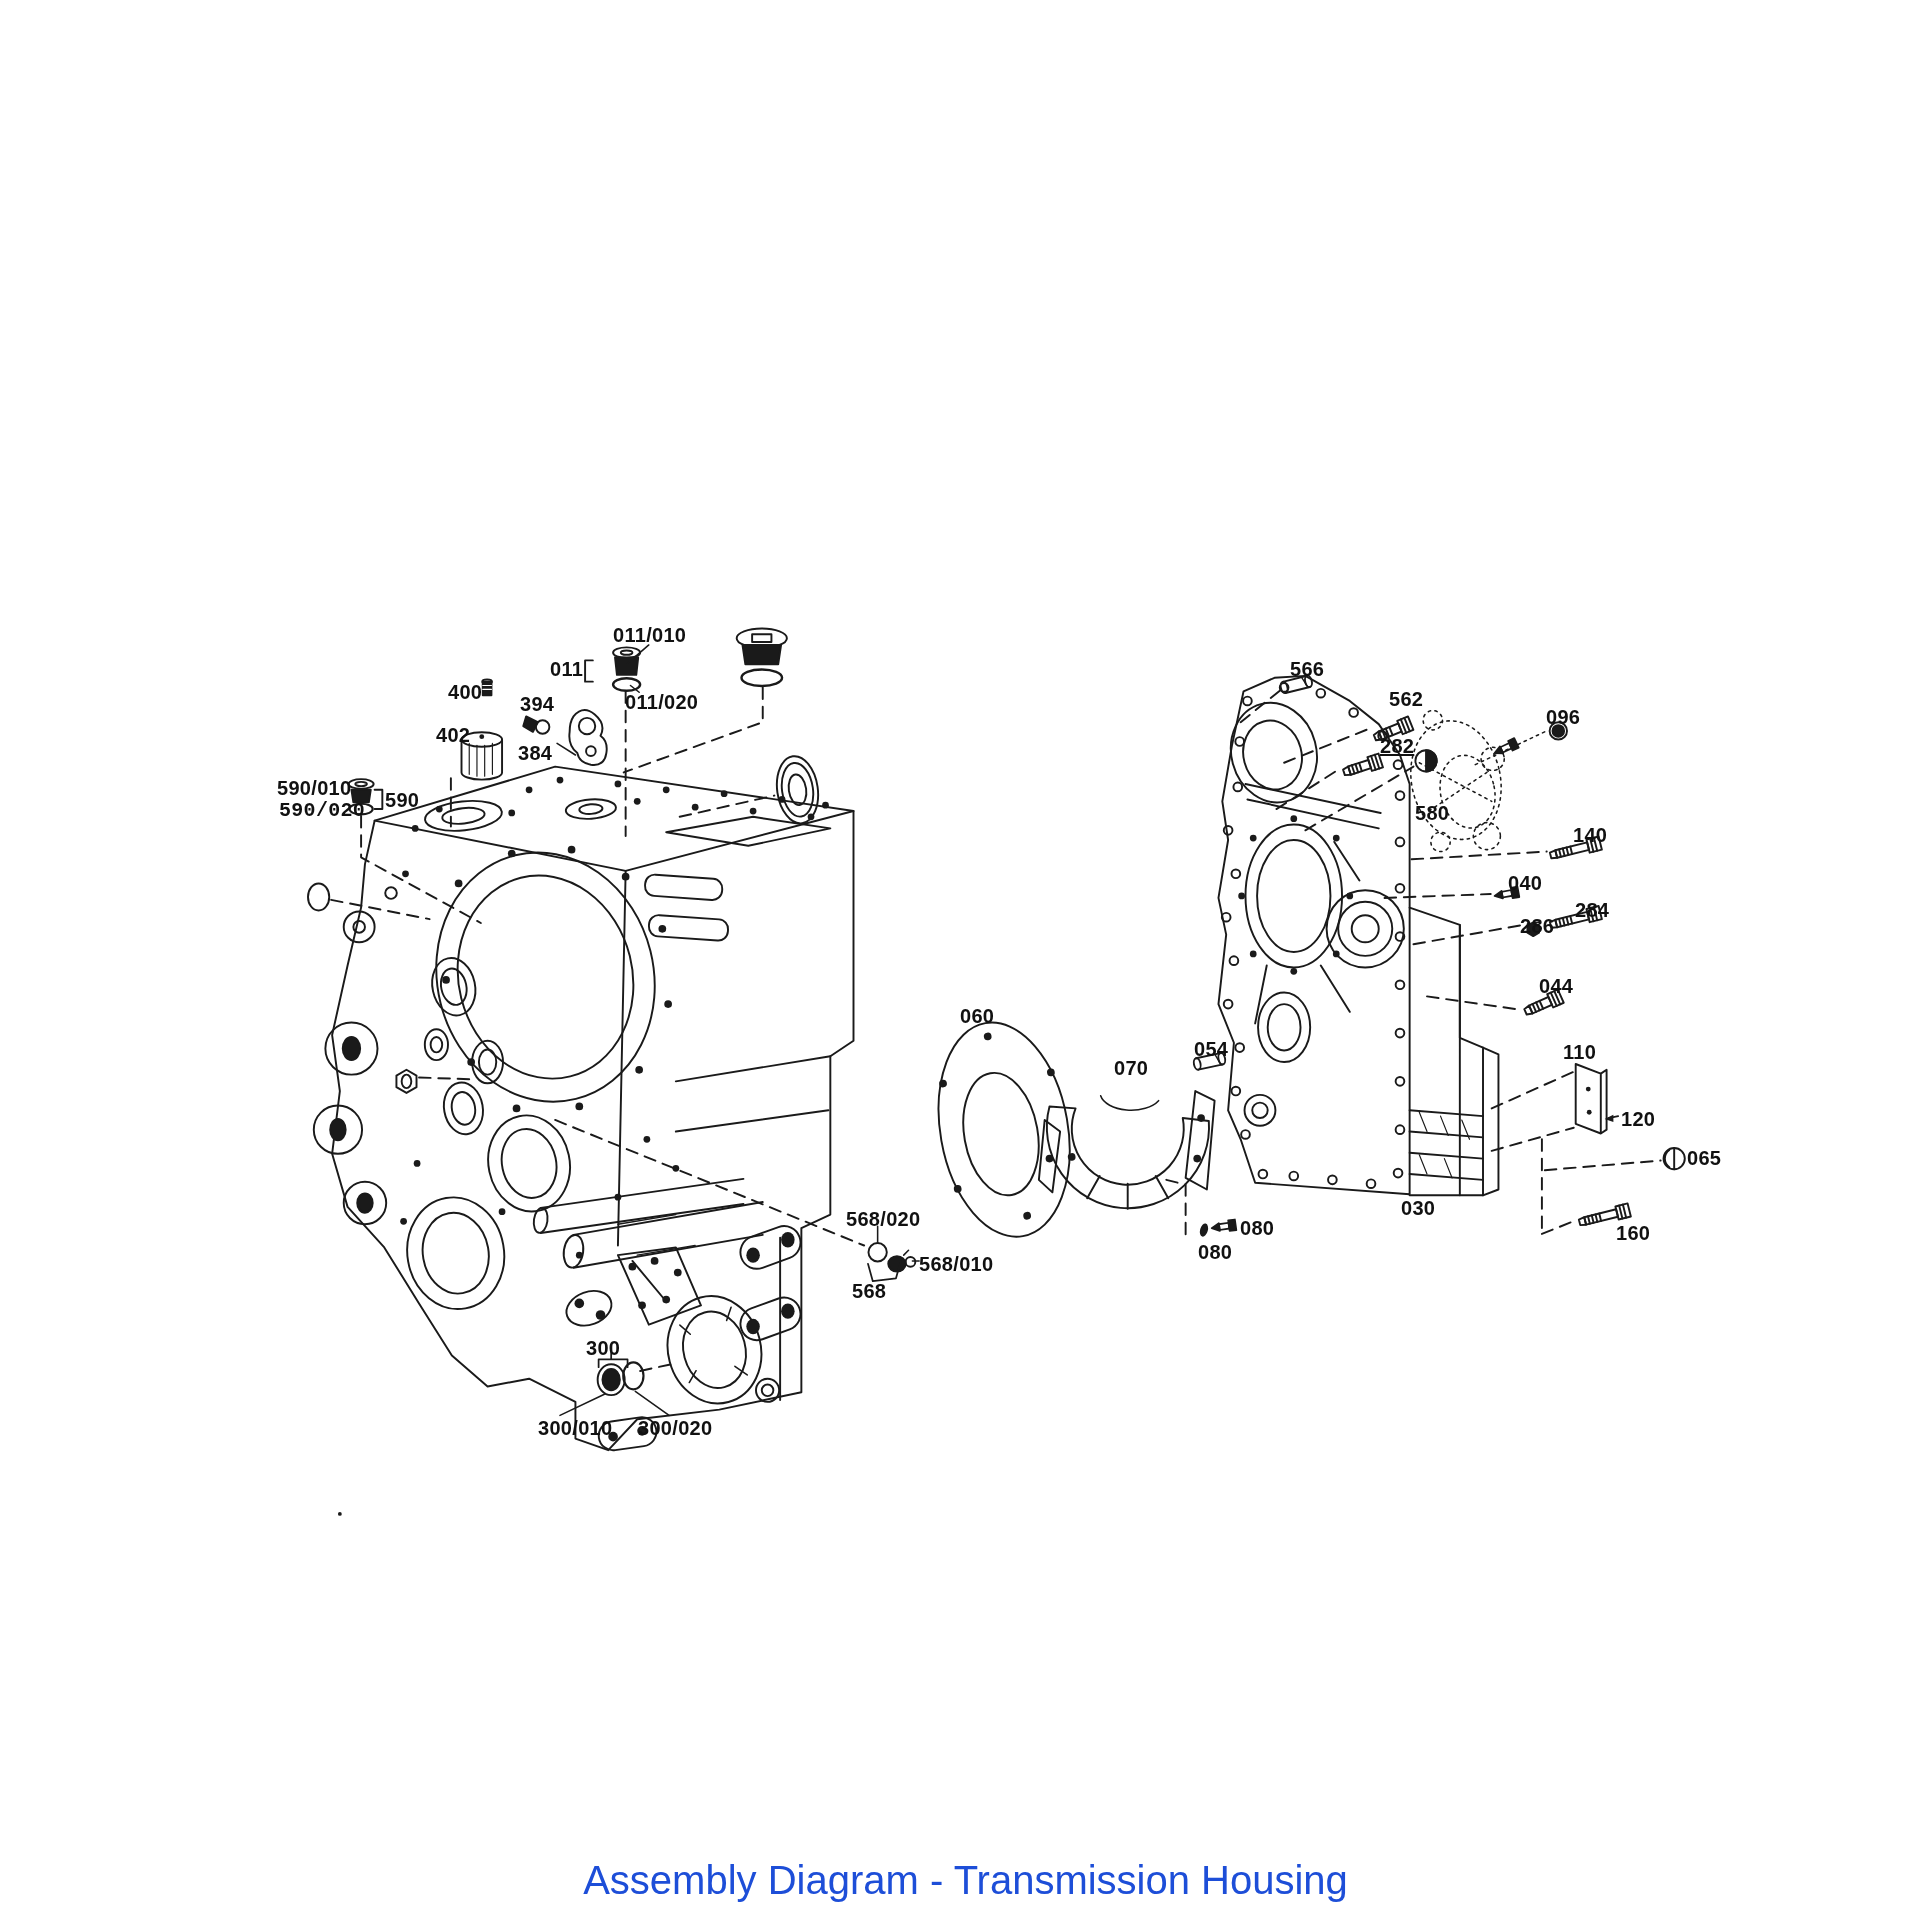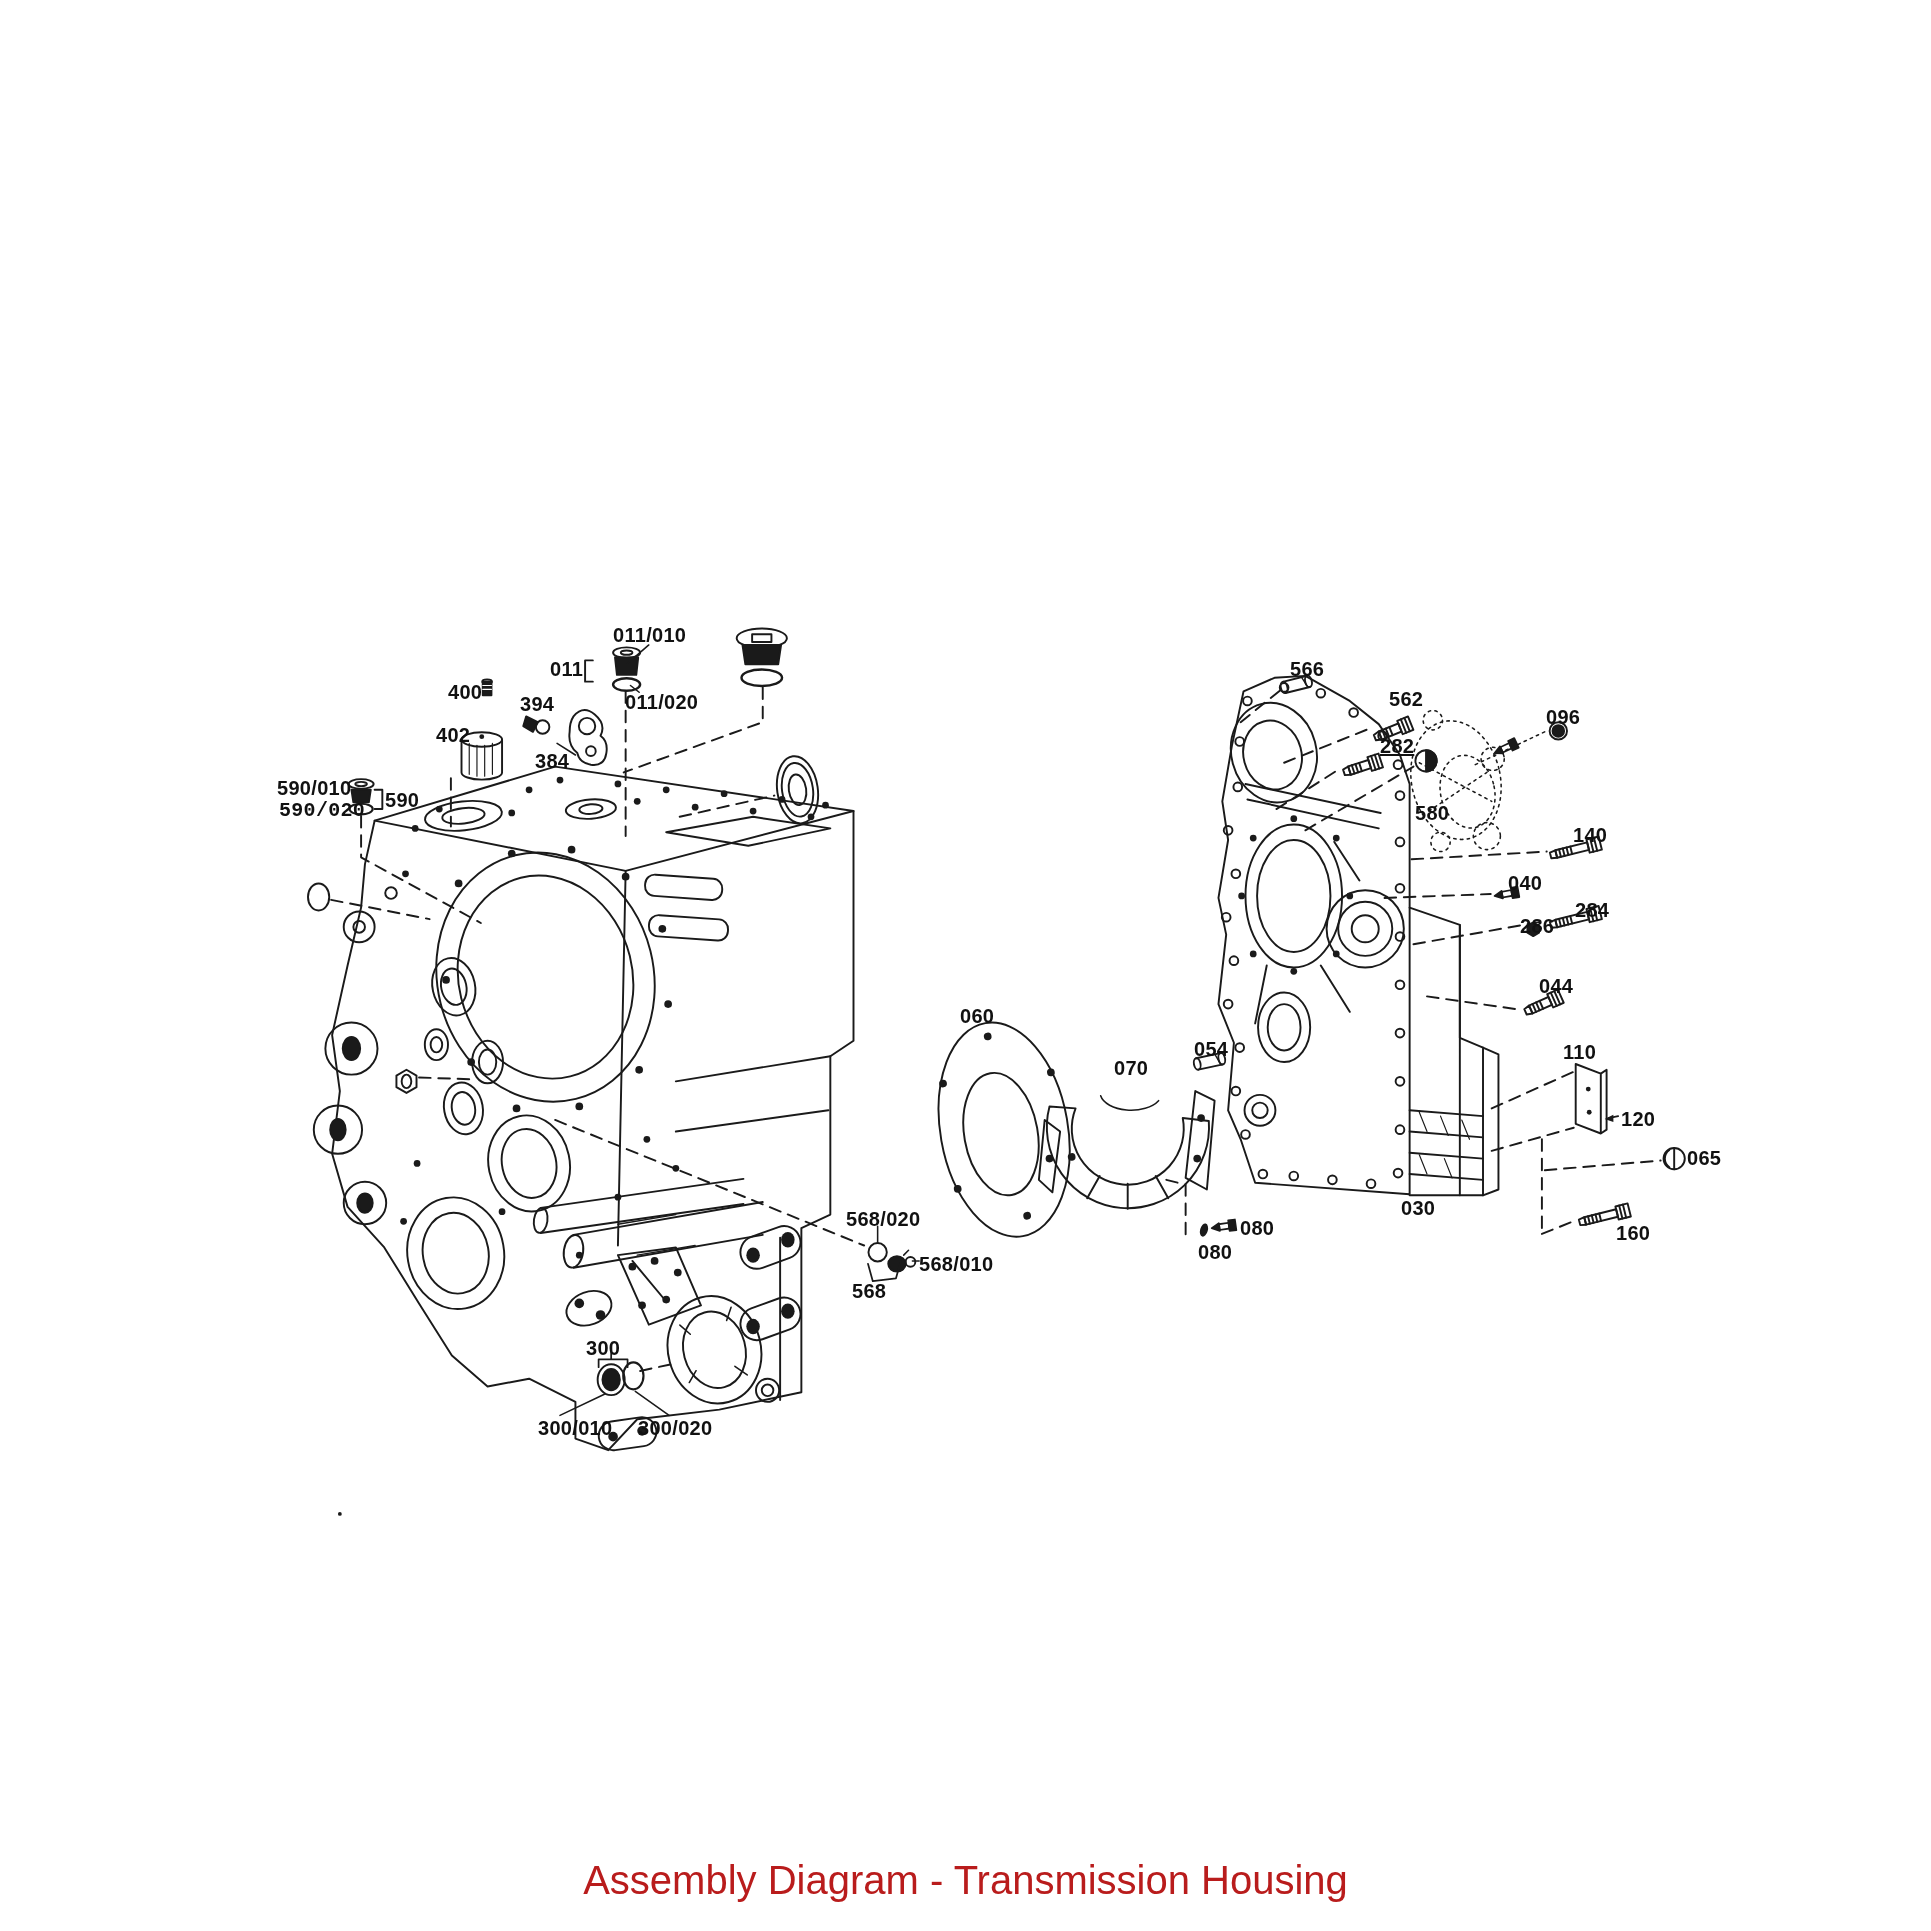--- a/index.html
+++ b/index.html
@@ -2,21 +2,21 @@
 <html><head>
 <meta charset="utf-8">
 <style>
   html,body{margin:0;padding:0;background:#ffffff;}
   #stage{position:relative;width:1931px;height:1931px;background:#ffffff;overflow:hidden;
          font-family:"Liberation Sans",sans-serif;}
   #drawing{position:absolute;left:0;top:0;}
   .part-label{position:absolute;font:600 20px "Liberation Sans",sans-serif;color:#111;
               white-space:nowrap;letter-spacing:0.3px;}
   #diagram-title{position:absolute;left:0;right:0;top:1858px;text-align:center;
-                 font:400 40px "Liberation Sans",sans-serif;color:#b91c1c;}
+                 font:400 40px "Liberation Sans",sans-serif;color:#1d4ed8;}
 </style>
 </head>
 <body>
 
 <div id="stage">
 
 <svg id="drawing" width="1931" height="1931" viewBox="0 0 2000 2000">
   <defs>
     <g id="bolt40" stroke="#1a1a1a" stroke-width="2" fill="none">
       <path d="M0,-3 L6,-4.5 L6,4.5 L0,3 Z"></path>
@@ -437,21 +437,21 @@
   </g>
 </svg>
 
 <div id="labels-layer">
       <div class="part-label" style="left: 613px; top: 624px;">011/010</div>
       <div class="part-label" style="left: 550px; top: 658px;">011</div>
       <div class="part-label" style="left: 625px; top: 691px;">011/020</div>
       <div class="part-label" style="left: 448px; top: 681px;">400</div>
       <div class="part-label" style="left: 436px; top: 724px;">402</div>
       <div class="part-label" style="left: 520px; top: 693px;">394</div>
-      <div class="part-label" style="left: 535px; top: 742px; margin-top: 8px;">384</div>
+      <div class="part-label" style="left: 518px; top: 742px;">384</div>
       <div class="part-label" style="left: 277px; top: 777px;">590/010</div>
       <div class="part-label" style="left: 279px; top: 799px; font-family: Liberation Mono, monospace;">590/020</div>
       <div class="part-label" style="left: 385px; top: 789px;">590</div>
       <div class="part-label" style="left: 586px; top: 1337px;">300</div>
       <div class="part-label" style="left: 538px; top: 1417px;">300/010</div>
       <div class="part-label" style="left: 638px; top: 1417px;">300/020</div>
       <div class="part-label" style="left: 846px; top: 1208px;">568/020</div>
       <div class="part-label" style="left: 919px; top: 1253px;">568/010</div>
       <div class="part-label" style="left: 852px; top: 1280px;">568</div>
       <div class="part-label" style="left: 960px; top: 1005px;">060</div>

